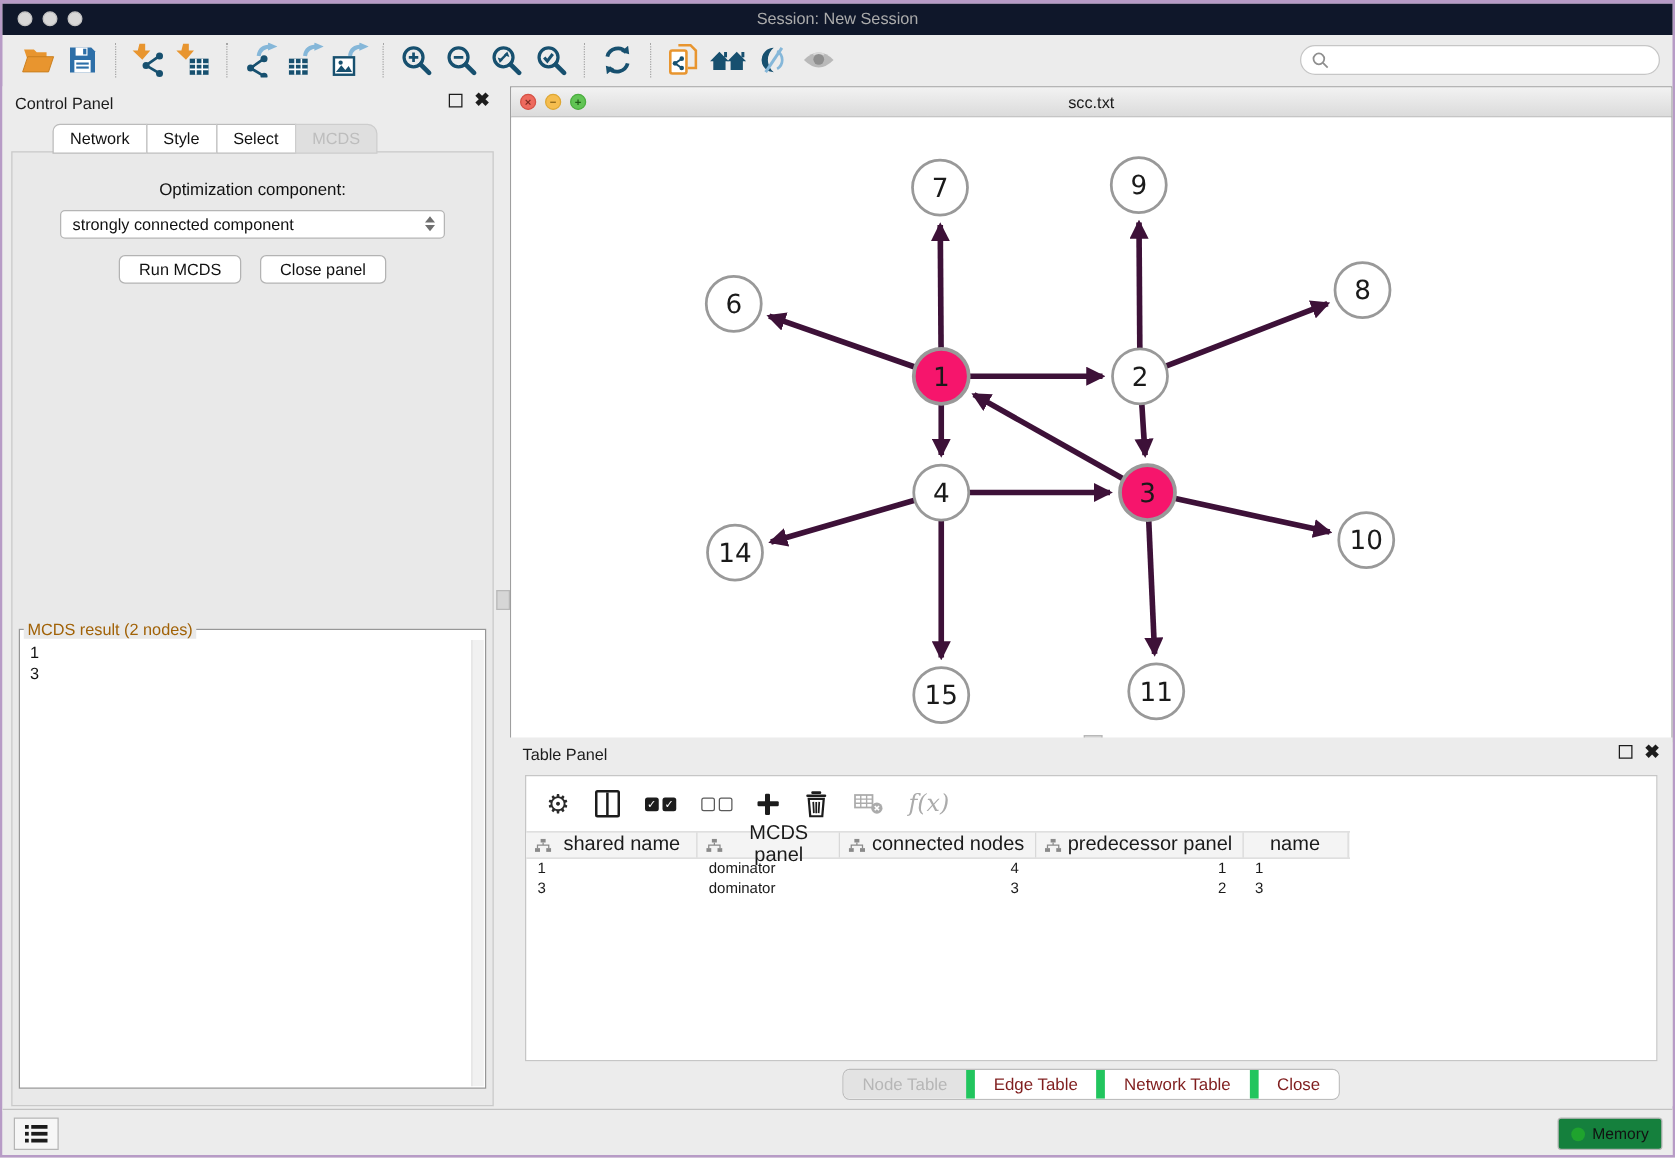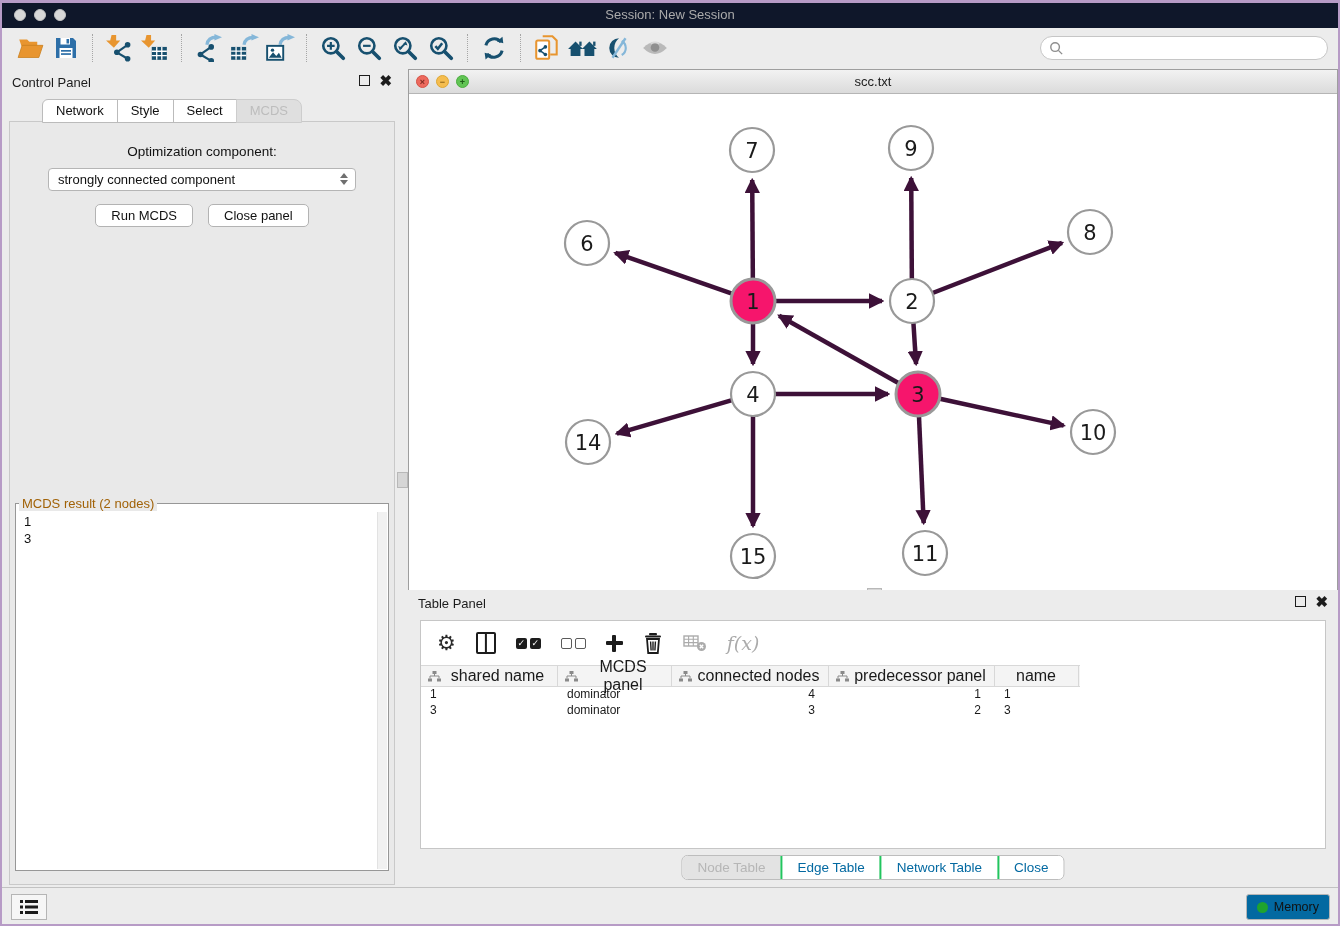--- a/index.html
+++ b/index.html
@@ -79,28 +79,28 @@
   .plus::before{left:0;right:0;top:6.5px;height:4px;}
   .plus::after{top:0;bottom:0;left:6.5px;width:4px;}
   .fx{font-family:"DejaVu Serif", serif;font-style:italic;font-size:19px;color:#ABABAB;}
   .tbl-head{display:flex;height:22px;background:#F4F4F4;border-top:1px solid #D8D8D8;border-bottom:1px solid #D8D8D8;width:659px;box-sizing:border-box;}
   .th{display:flex;align-items:center;border-right:1px solid #D8D8D8;box-sizing:border-box;font-size:16px;color:#1a1a1a;padding-left:7px;gap:5px;}
   .th .lbl{flex:1;text-align:center;padding-right:8px;}
   .trow{display:flex;height:16px;font-size:12px;color:#1a1a1a;}
   .td{box-sizing:border-box;padding-left:9px;}
   .td.num{text-align:right;padding-right:14px;padding-left:0;}
   .tp-tabs{position:absolute;left:50%;bottom:5px;transform:translateX(-50%);display:flex;border:1px solid #BDBDBD;border-radius:6px;overflow:hidden;background:#fff;}
-  .tp-tab{padding:4px 15px;font-size:13.5px;color:#0369a1;background:#fff;border-left:2px solid #22c55e;white-space:nowrap;}
+  .tp-tab{padding:4px 15px;font-size:13.5px;color:#7f1d1d;background:#fff;border-left:7px solid #22c55e;white-space:nowrap;}
   .tp-tab.first{border-left:none;}
   .tp-tab.selected{background:#E3E3E3;color:#B6B6B6;}
 
   
   .statusbar{position:absolute;left:0;right:0;bottom:0;height:36px;background:#ECECEC;border-top:1px solid #C2C2C2;}
   .menu-btn{position:absolute;left:9px;top:6px;width:34px;height:24px;background:#F6F6F6;border:1px solid #B5B5B5;display:flex;align-items:center;justify-content:center;}
-  .mem-btn{position:absolute;right:8px;top:6px;height:24px;background:#0369a1;border:1px solid #B5B5B5;border-radius:3px;display:flex;align-items:center;gap:6px;padding:0 10px;font-size:12.5px;color:#111;}
+  .mem-btn{position:absolute;right:8px;top:6px;height:24px;background:#15803d;border:1px solid #B5B5B5;border-radius:3px;display:flex;align-items:center;gap:6px;padding:0 10px;font-size:12.5px;color:#111;}
   .dot{width:11px;height:11px;border-radius:50%;background:#1FA32E;}
 </style>
 </head>
 <body>
 
 <div class="app">
 
   <div class="titlebar">
     <div class="lights">
       <span class="light"></span>

